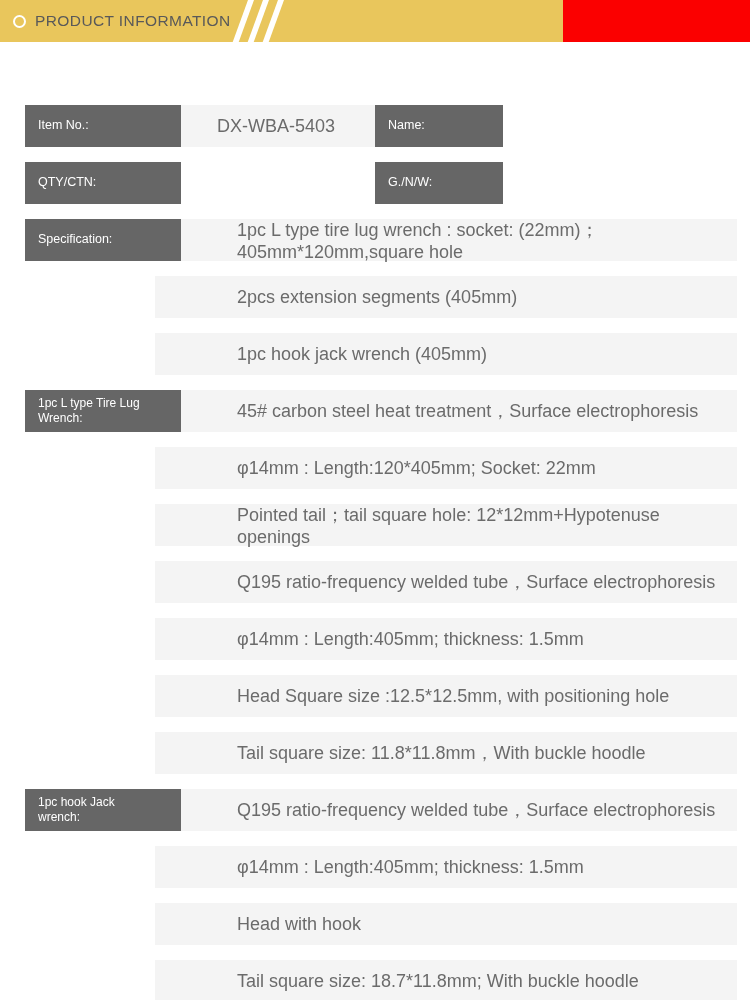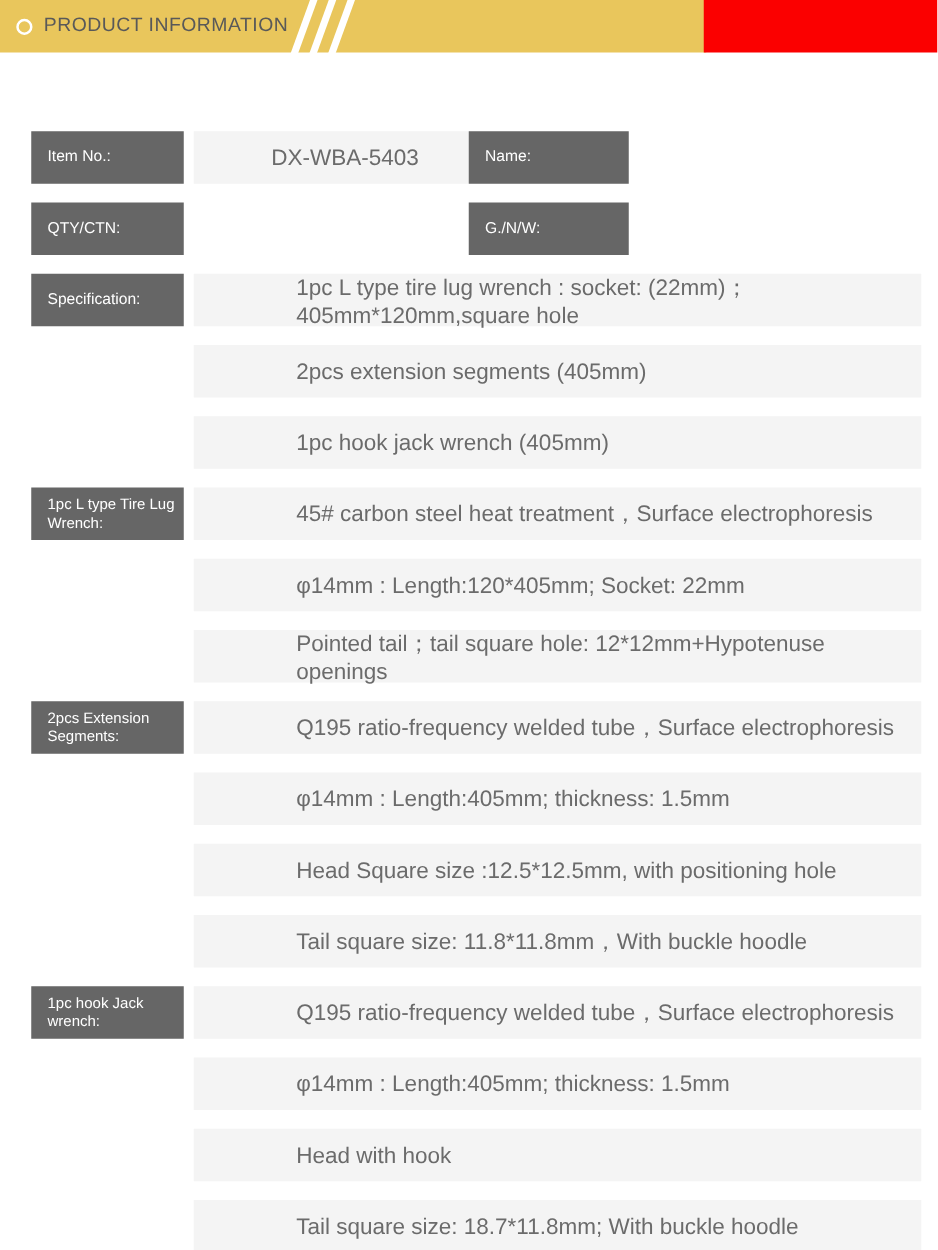--- a/index.html
+++ b/index.html
@@ -93,21 +93,21 @@
     height: 42px;
     background: #666666;
     color: #ffffff;
     font-size: 12.5px;
     line-height: 1.25;
     display: flex;
     align-items: center;
     padding: 0 0 0 13px;
     z-index: 2;
   }
-  .label-box.col1 { left: 25px; width: 122px; }
+  .label-box.col1 { left: 25px; width: 156px; }
   .label-box.col2 { left: 375px; width: 128px; }
   .label-box.tall { font-size: 12px; }
 
   
   .value-box {
     position: absolute;
     top: 0;
     height: 42px;
     background: #f4f4f4;
     color: #6b6b6b;
@@ -189,26 +189,20 @@
   </div>
   <div class="row">
     <div class="value-box indent">φ14mm : Length:120*405mm; Socket: 22mm</div>
   </div>
   <div class="row">
     <div class="value-box indent">Pointed tail；tail square hole: 12*12mm+Hypotenuse openings</div>
   </div>
 
   <div class="row">
     <div class="value-box full">Q195 ratio-frequency welded tube，Surface  electrophoresis</div>
-    <div class="label-box col1 tall">
-      <span>
-        <span>2pcs  Extension</span><br>
-        <span>Segments:</span>
-      </span>
-    </div>
   </div>
   <div class="row">
     <div class="value-box indent">φ14mm : Length:405mm; thickness: 1.5mm</div>
   </div>
   <div class="row">
     <div class="value-box indent">Head Square  size :12.5*12.5mm, with positioning hole</div>
   </div>
   <div class="row">
     <div class="value-box indent">Tail square size: 11.8*11.8mm，With buckle  hoodle</div>
   </div>

